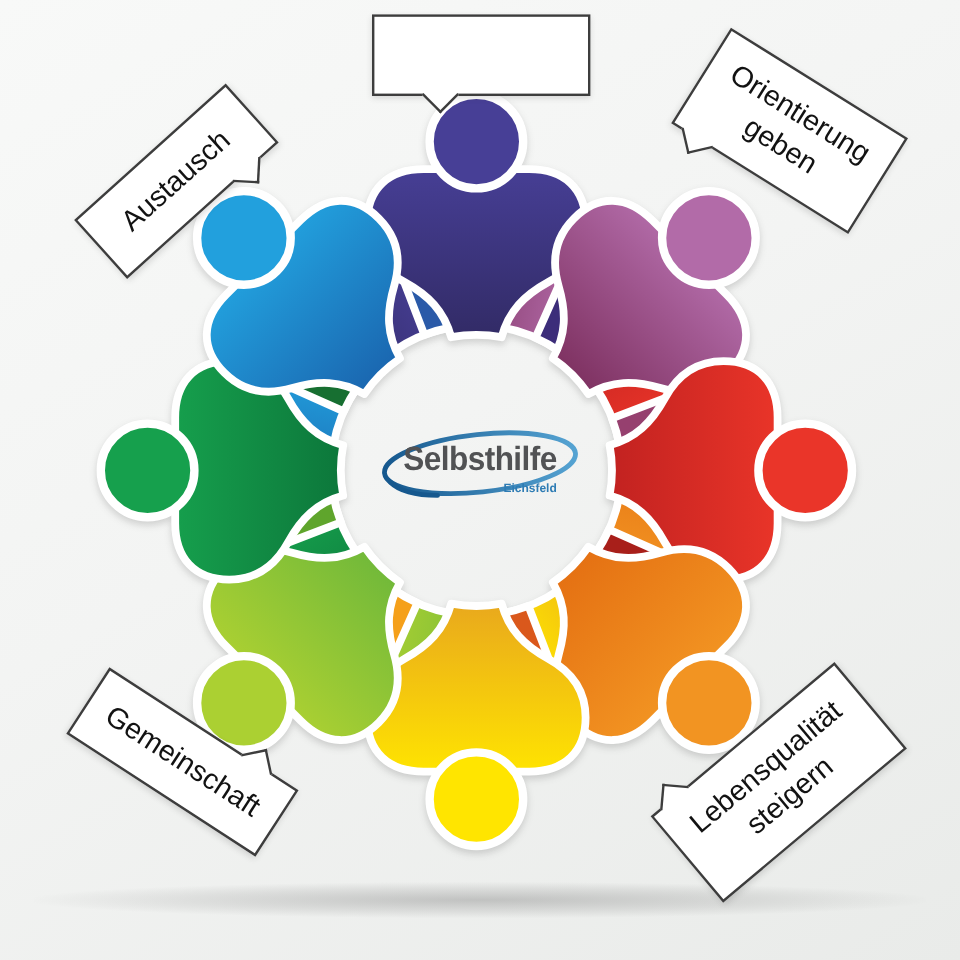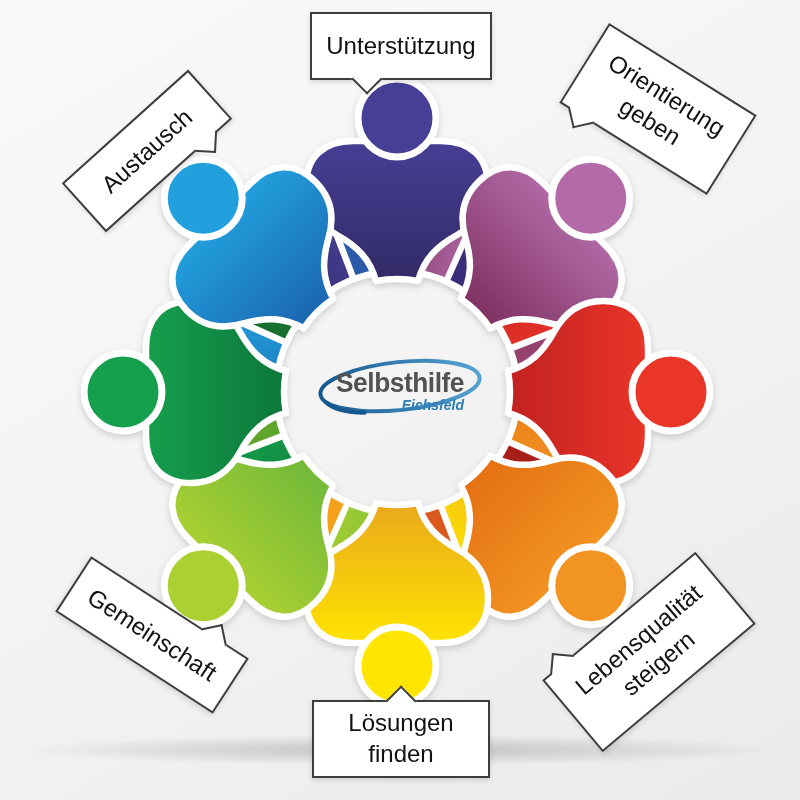--- a/index.html
+++ b/index.html
@@ -42,21 +42,21 @@
 
   
   #logo{position:absolute;left:314px;top:356px;width:172px;height:64px;z-index:3;}
   #logo svg{position:absolute;left:0;top:0;}
   #logo-title{
     position:absolute;left:0;top:11px;width:100%;text-align:center;
     font-size:28px;font-weight:bold;color:#515254;letter-spacing:-0.5px;
     transform:scaleX(0.94);
   }
   #logo-sub{
-    position:absolute;right:22px;bottom:7px;font-size:14px;font-weight:bold;color:#2e7cb4;font-style:italic;
+    position:absolute;right:22px;bottom:7px;font-size:10px;font-weight:bold;color:#2e7cb4;
   }
 </style>
 </head>
 <body>
 
 <div id="stage">
 
   <div id="ground-shadow"></div>
 
   <svg id="figure-svg" width="800" height="800" viewBox="0 0 800 800">
@@ -219,21 +219,20 @@
         </linearGradient>
       </defs>
       <ellipse cx="86" cy="30" rx="80" ry="24" fill="none" stroke="url(#swooshG)" stroke-width="4" transform="rotate(-6 86 30)"></ellipse>
       <path d="M 10 38 Q 20 50 48 53" fill="none" stroke="#16588e" stroke-width="4" stroke-linecap="round" transform="rotate(-6 86 30)"></path>
     </svg>
     <div id="logo-title">Selbsthilfe</div>
     <div id="logo-sub">Eichsfeld</div>
   </div>
 
   <div class="label" id="lbl-unterstuetzung">
-    <span>Unterstützung</span>
     <span></span>
     <span class="tail tail-down"></span>
   </div>
 
   <div class="label" id="lbl-orientierung">
     <span>Orientierung</span>
     <span>geben</span>
     <span class="tail tail-down"></span>
   </div>
 
@@ -242,25 +241,20 @@
     <span></span>
     <span class="tail tail-down"></span>
   </div>
 
   <div class="label" id="lbl-gemeinschaft">
     <span>Gemeinschaft</span>
     <span></span>
     <span class="tail tail-up"></span>
   </div>
 
-  <div class="label" id="lbl-loesungen">
-    <span>Lösungen</span>
-    <span>finden</span>
-    <span class="tail tail-up"></span>
-  </div>
 
   <div class="label" id="lbl-lebensqualitaet">
     <span>Lebensqualität</span>
     <span>steigern</span>
     <span class="tail tail-up"></span>
   </div>
 
 </div>
 
 </body></html>

